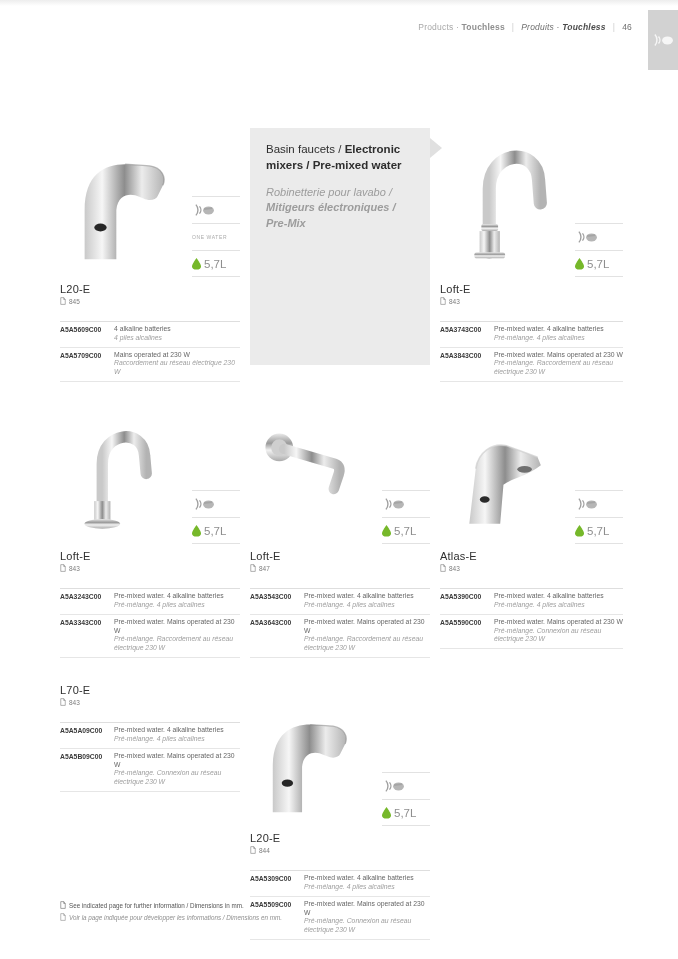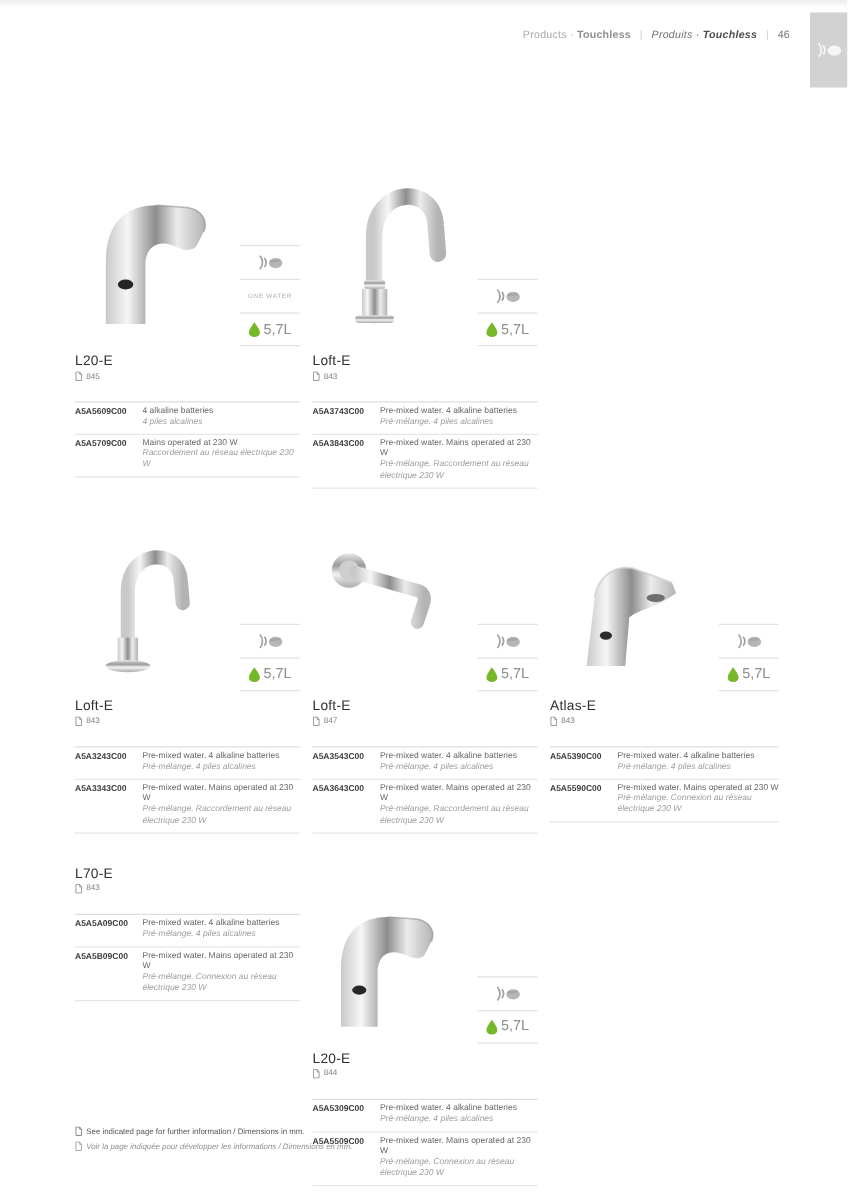--- a/index.html
+++ b/index.html
@@ -33,21 +33,21 @@
   .intro .en { font-size:11.5px; line-height:1.35; color:#2e2e2e; }
   .intro .fr { font-size:11px; line-height:1.4; color:#9c9c9c; font-style:italic; margin-top:12px; }
 
   
   .imgarea { position:relative; height:148px; }
   .row1 .imgarea { height:165px; }
   .faucet { position:absolute; left:0; bottom:14px; width:122px; height:130px; }
   .row1 .faucet { width:132px; height:148px; }
   .rail { position:absolute; right:0; bottom:6px; width:48px; }
   .rail-sec { border-top:1px solid #e2e2e2; display:flex; align-items:center;
-    justify-content:center; gap:2px; height:27px; }
+    gap:2px; height:27px; }
   .rail-sec.last { border-bottom:1px solid #e2e2e2; }
   .onewater { font-size:5px; letter-spacing:.6px; color:#ababab; }
   .badge { font-size:11.5px; color:#8e8e8e; }
   .badge .b-txt { margin-left:1px; }
 
   h3.pname { font-size:11px; font-weight:normal; color:#2f2f2f; letter-spacing:.2px; }
   .pageref { margin-top:2px; display:flex; align-items:center; gap:3px;
     font-size:6.5px; color:#7d7d7d; }
 
   .specs { margin-top:16px; border-top:1px solid #dedede; }
@@ -159,20 +159,29 @@
             <span class="fr">4 piles alcalines</span></span>
           </div>
           <div class="specrow">
             <span class="code">A5A5709C00</span>
             <span class="desc"><span class="en">Mains operated at 230 W</span><br>
             <span class="fr">Raccordement au réseau électrique 230 W</span></span>
           </div>
         </div>
       </article>
 
+      <section class="intro">
+        <div class="arrow"></div>
+        <div class="en">
+          <span>Basin faucets / </span><b>Electronic mixers / Pre-mixed water</b>
+        </div>
+        <div class="fr">
+          <span>Robinetterie pour lavabo / </span><b>Mitigeurs électroniques / Pre-Mix</b>
+        </div>
+      </section>
 
       <article>
         <div class="imgarea">
           <svg class="faucet" viewBox="0 0 150 150">
             <path d="M56,140 L56,68 C56,24 110,20 112,58 L114,84" fill="none" stroke="url(#chromeH)" stroke-width="15" stroke-linecap="round"></path>
             <rect x="47" y="108" width="19" height="8" rx="2" fill="url(#chromeV)"></rect>
             <rect x="45" y="116" width="23" height="26" fill="url(#chromeH)"></rect>
             <rect x="39" y="140" width="35" height="7" rx="3" fill="url(#chromeV)"></rect>
           </svg>
           <div class="rail">

